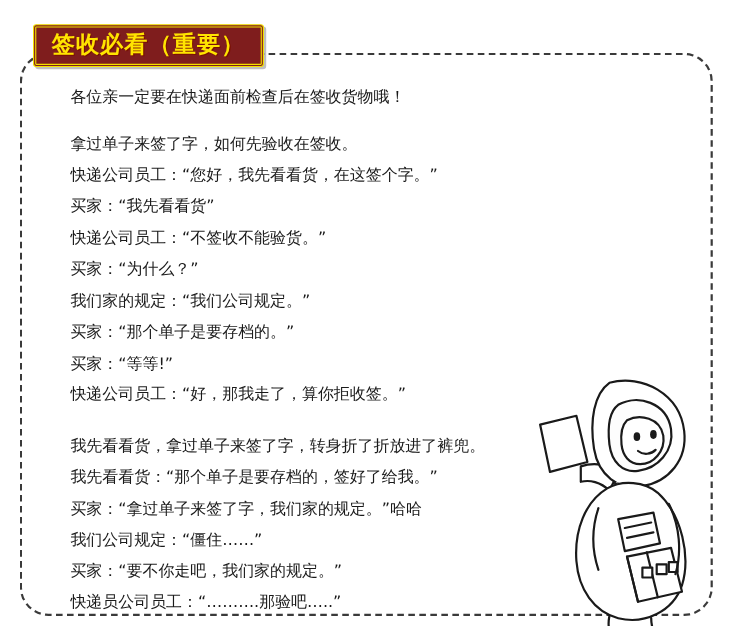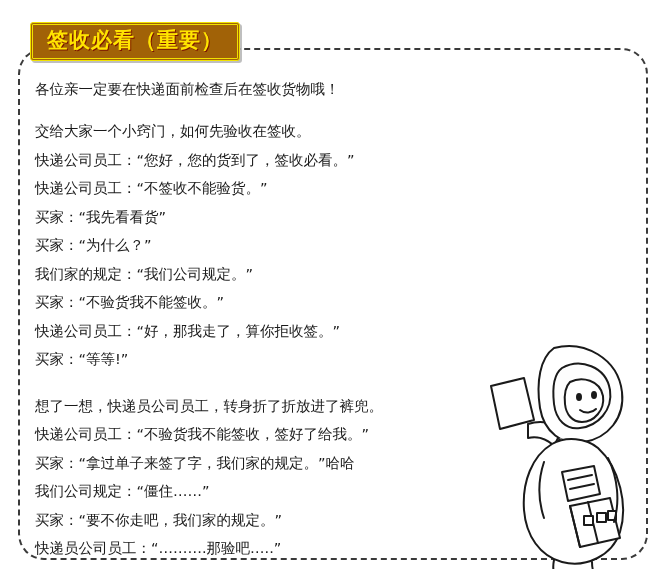--- a/index.html
+++ b/index.html
@@ -29,41 +29,41 @@
     border: 2px dashed #3a3a3a;
     border-radius: 26px;
     box-sizing: border-box;
     background: transparent;
   }
   
   .banner {
     position: absolute;
     left: 30px;
     top: 22px;
-    background: #a16207;
+    background: #7f1d1d;
     border: 3px double #f2e200;
     border-radius: 3px;
     padding: 5px 14px 7px 14px;
     box-shadow: 2px 2px 0 rgba(0,0,0,0.25);
     z-index: 5;
   }
   .banner-text {
     color: #ffe400;
     font-family: "DejaVu Sans", sans-serif;
     font-weight: bold;
     font-size: 21px;
     letter-spacing: 1px;
     line-height: 1;
     white-space: nowrap;
     text-shadow: 1px 1px 0 #7a1000;
   }
   
   .content {
     position: absolute;
-    left: 35px;
+    left: 64px;
     top: 78px;
     width: 470px;
     z-index: 3;
   }
   .para {
     font-size: 14.5px;
     color: #1a1a1a;
     line-height: 1.55;
     margin: 0 0 6px 0;
     white-space: nowrap;
@@ -93,34 +93,34 @@
   <div class="banner">
     <div class="banner-text">签收必看（重要）</div>
   </div>
 
   <div class="content">
 
     <p class="para">各位亲一定要在快递面前检查后在签收货物哦！</p>
 
     <div class="spacer-md"></div>
 
-    <p class="para">交给大家一个小窍门，如何先验收在签收。</p>
-    <p class="para">快递公司员工：“您好，您的货到了，签收必看。”</p>
+    <p class="para">拿过单子来签了字，如何先验收在签收。</p>
+    <p class="para">快递公司员工：“您好，我先看看货，在这签个字。”</p>
+    <p class="para">买家：“我先看看货”</p>
     <p class="para">快递公司员工：“不签收不能验货。”</p>
-    <p class="para">买家：“我先看看货”</p>
     <p class="para">买家：“为什么？”</p>
     <p class="para">我们家的规定：“我们公司规定。”</p>
-    <p class="para">买家：“不验货我不能签收。”</p>
+    <p class="para">买家：“那个单子是要存档的。”</p>
+    <p class="para">买家：“等等!”</p>
     <p class="para">快递公司员工：“好，那我走了，算你拒收签。”</p>
-    <p class="para">买家：“等等!”</p>
 
     <div class="spacer-lg"></div>
 
-    <p class="para">想了一想，快递员公司员工，转身折了折放进了裤兜。</p>
-    <p class="para">快递公司员工：“不验货我不能签收，签好了给我。”</p>
+    <p class="para">我先看看货，拿过单子来签了字，转身折了折放进了裤兜。</p>
+    <p class="para">我先看看货：“那个单子是要存档的，签好了给我。”</p>
     <p class="para">买家：“拿过单子来签了字，我们家的规定。”哈哈</p>
     <p class="para">我们公司规定：“僵住……”</p>
     <p class="para">买家：“要不你走吧，我们家的规定。”</p>
     <p class="para">快递员公司员工：“……….那验吧…..”</p>
 
   </div>
 
   <div class="mascot">
     <svg width="190" height="235" viewBox="0 0 190 235" fill="none" xmlns="http://www.w3.org/2000/svg">
       <g stroke="#1a1a1a" stroke-width="2" fill="#ffffff" stroke-linejoin="round" stroke-linecap="round">

